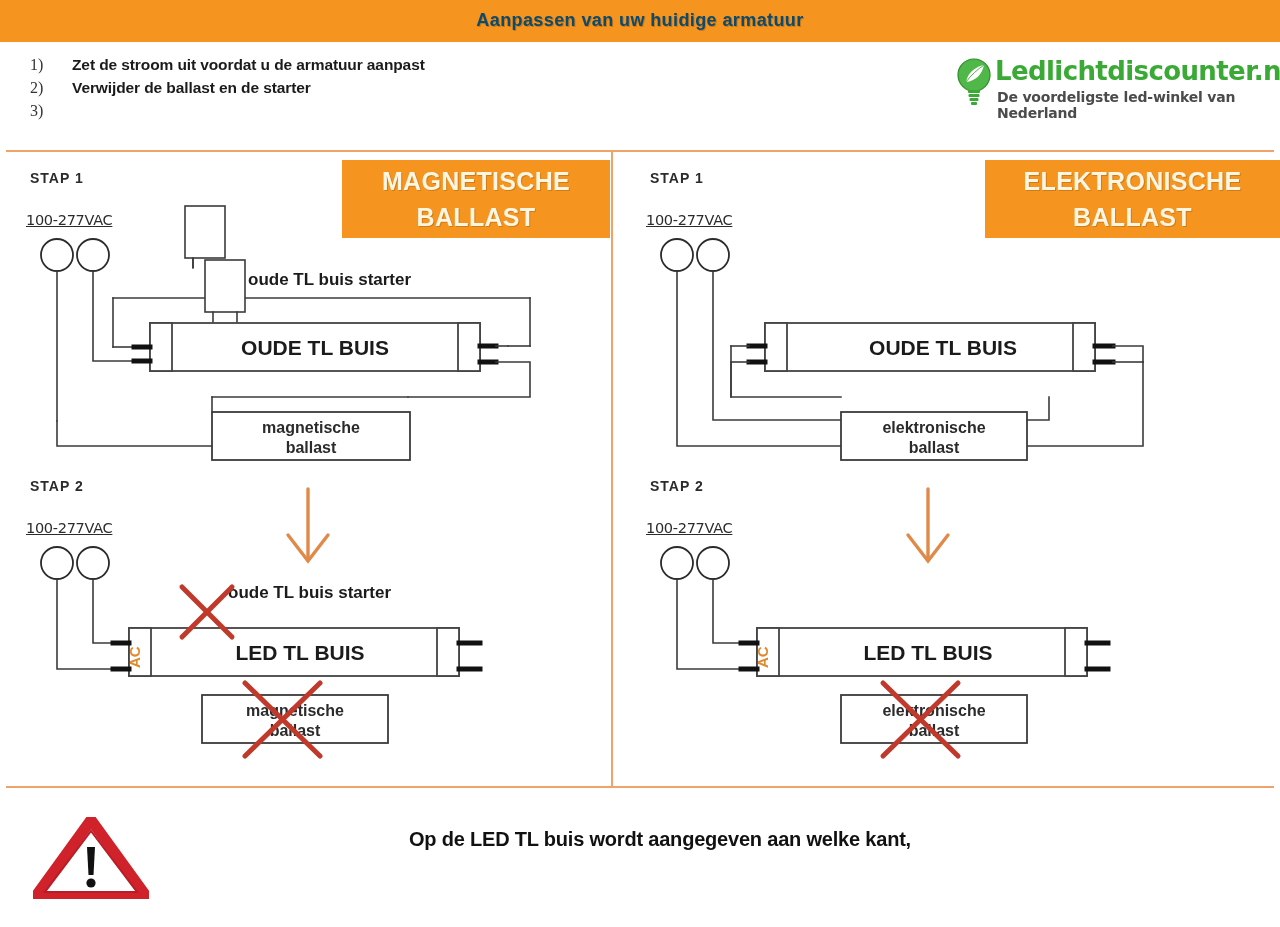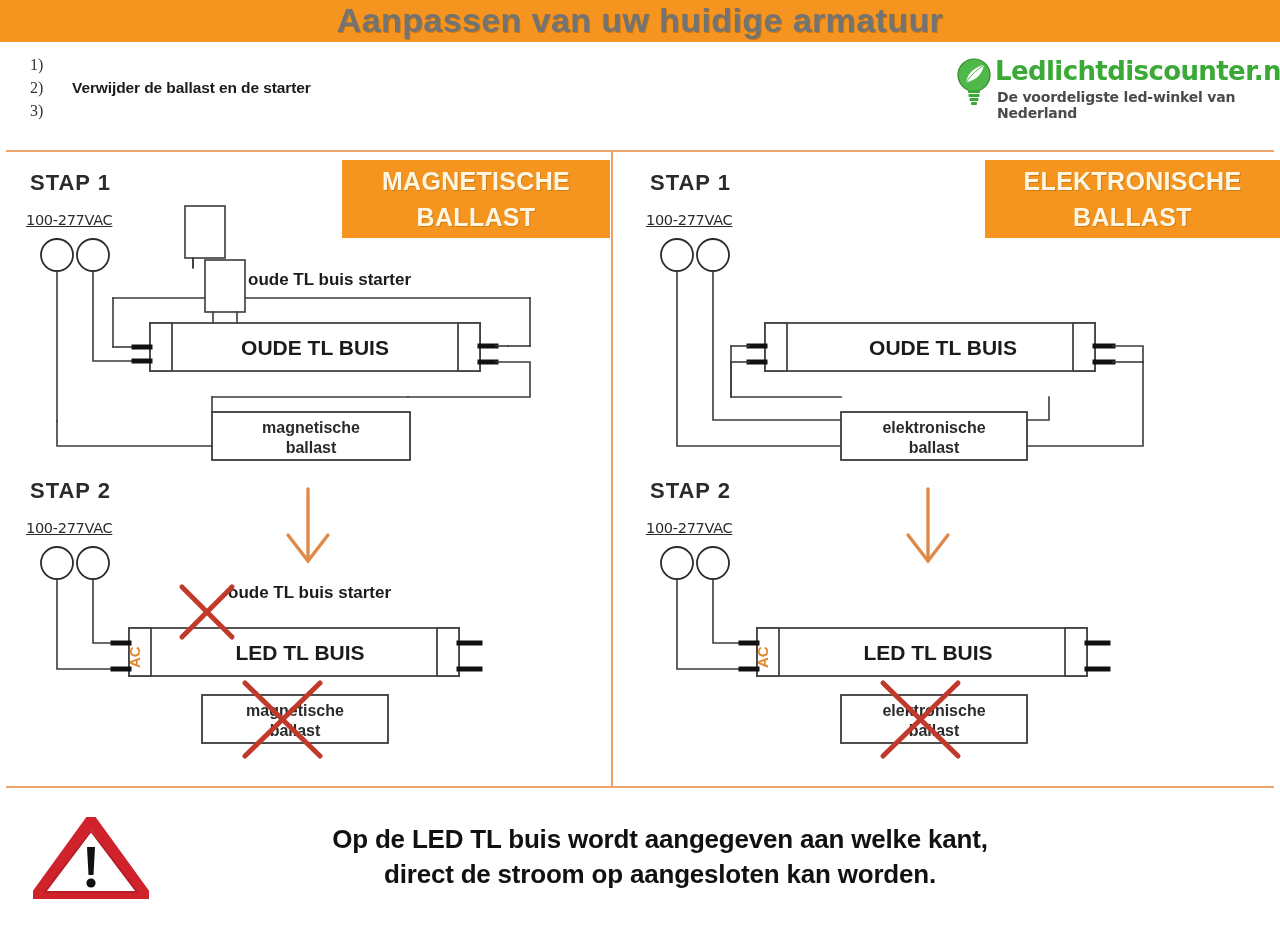--- a/index.html
+++ b/index.html
@@ -11,21 +11,21 @@
   .page{position:relative;width:1280px;height:927px;}
 
   
   .header-bar{
     position:absolute;left:0;top:0;width:1280px;height:42px;
     background:#F5941E;
   }
   .header-title{
     position:absolute;left:0;top:0;width:1280px;height:39px;
     line-height:40px;text-align:center;
-    color:#737373;font-size:34px;font-weight:bold;
+    color:#0c4a6e;font-size:18px;font-weight:bold;
     letter-spacing:.4px;
     text-shadow:1px 1px 0 rgba(120,70,0,.35);
   }
 
   
   .intro{position:absolute;left:30px;top:56px;width:900px;}
   .intro-row{display:flex;align-items:baseline;margin-bottom:5px;}
   .intro-num{
     width:42px;font-size:16px;color:#333;font-weight:normal;
     font-family:"Liberation Serif",serif;
@@ -60,50 +60,51 @@
     position:absolute;background:#F5941E;
     color:#FDF6E3;font-weight:bold;text-align:center;
     font-size:25px;line-height:36px;letter-spacing:.3px;
     text-shadow:1px 1px 0 rgba(120,70,0,.3);
     padding:3px 10px 6px 10px;box-sizing:border-box;
   }
   .badge-left{left:342px;top:10px;width:268px;height:78px;}
   .badge-right{left:372px;top:10px;width:295px;height:78px;}
 
   .step-title{
-    position:absolute;font-size:22px;font-weight:bold;color:#2b2b2b;
+    position:absolute;font-size:14px;font-weight:bold;color:#2b2b2b;
     letter-spacing:1px;
   }
   .volt{
     position:absolute;font-size:14.5px;color:#2b2b2b;
     font-family:"DejaVu Sans",sans-serif;letter-spacing:-.3px;text-decoration:underline;
   }
 
   .diagram{position:absolute;left:0;top:0;width:100%;height:100%;}
 
   
   .warn-wrap{position:absolute;left:0;top:790px;width:1280px;height:137px;}
   .warn-tri{position:absolute;left:33px;top:27px;width:116px;height:82px;}
   .warn-text{
     position:absolute;left:180px;top:32px;width:960px;
-    text-align:center;font-size:26px;font-weight:bold;color:#111;
+    text-align:center;font-size:20px;font-weight:bold;color:#111;
     line-height:35px;letter-spacing:-.2px;
   }
 </style>
 </head>
 <body>
 
 <div class="page">
 
   <div class="header-bar"></div>
   <div class="header-title">Aanpassen van uw huidige armatuur</div>
 
   <div class="intro">
     <div class="intro-row">
       <span class="intro-num">1)</span>
+      <span class="intro-txt">Zet de stroom uit voordat u de armatuur aanpast</span>
     </div>
     <div class="intro-row">
       <span class="intro-num">2)</span>
       <span class="intro-txt">Verwijder de ballast en de starter</span>
     </div>
     <div class="intro-row">
       <span class="intro-num">3)</span>
     </div>
   </div>
 
@@ -318,17 +319,16 @@
   <div class="warn-wrap">
     <svg class="warn-tri" viewBox="0 0 116 82">
       <path d="M58 3 L113 79 L3 79 Z" fill="none" stroke="#D0222B" stroke-width="11" stroke-linejoin="round"></path>
       <path d="M58 14 L104 75 L12 75 Z" fill="#ffffff"></path>
       <path d="M58 14 L104 75 L12 75 Z" fill="none" stroke="#B81C24" stroke-width="2"></path>
       <path d="M54 30 L62 30 L60.5 58 L55.5 58 Z" fill="#111"></path>
       <circle cx="58" cy="66" r="4.6" fill="#111"></circle>
     </svg>
     <div class="warn-text">
       <div>Op de LED TL buis wordt aangegeven aan welke kant,</div>
-      <div>direct de stroom op aangesloten kan worden.</div>
     </div>
   </div>
 
 </div>
 
 </body></html>

